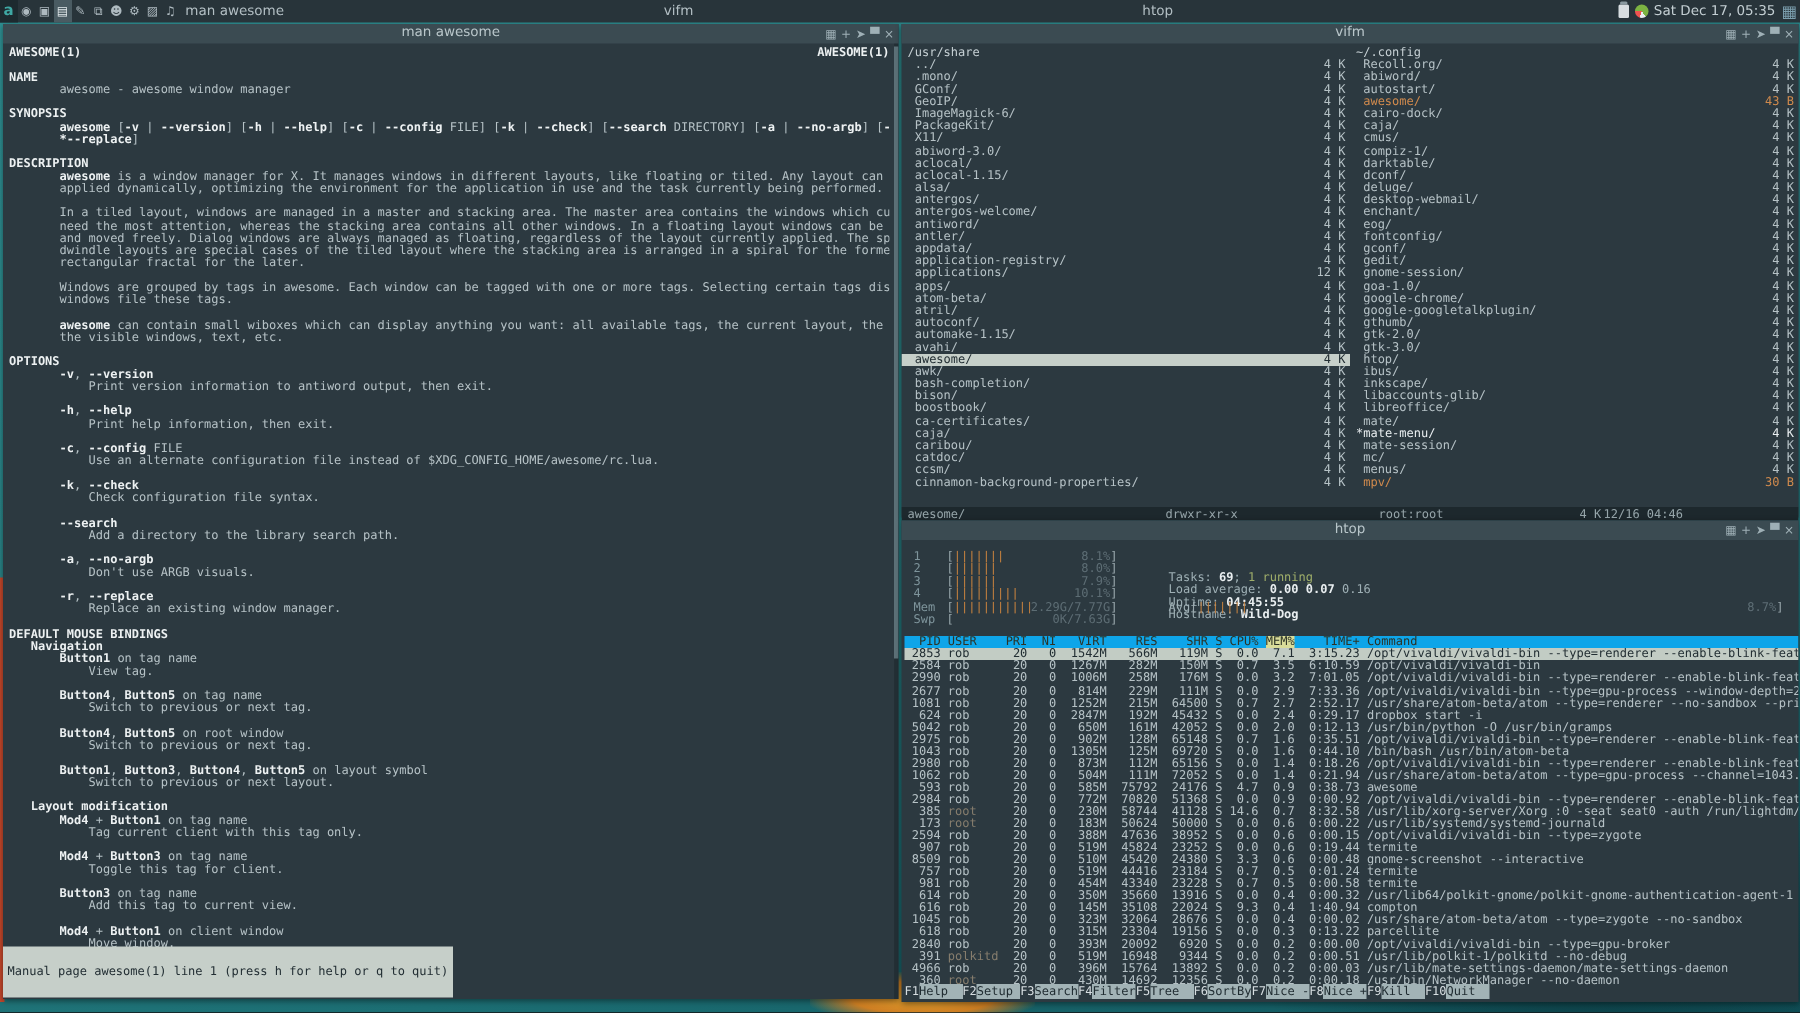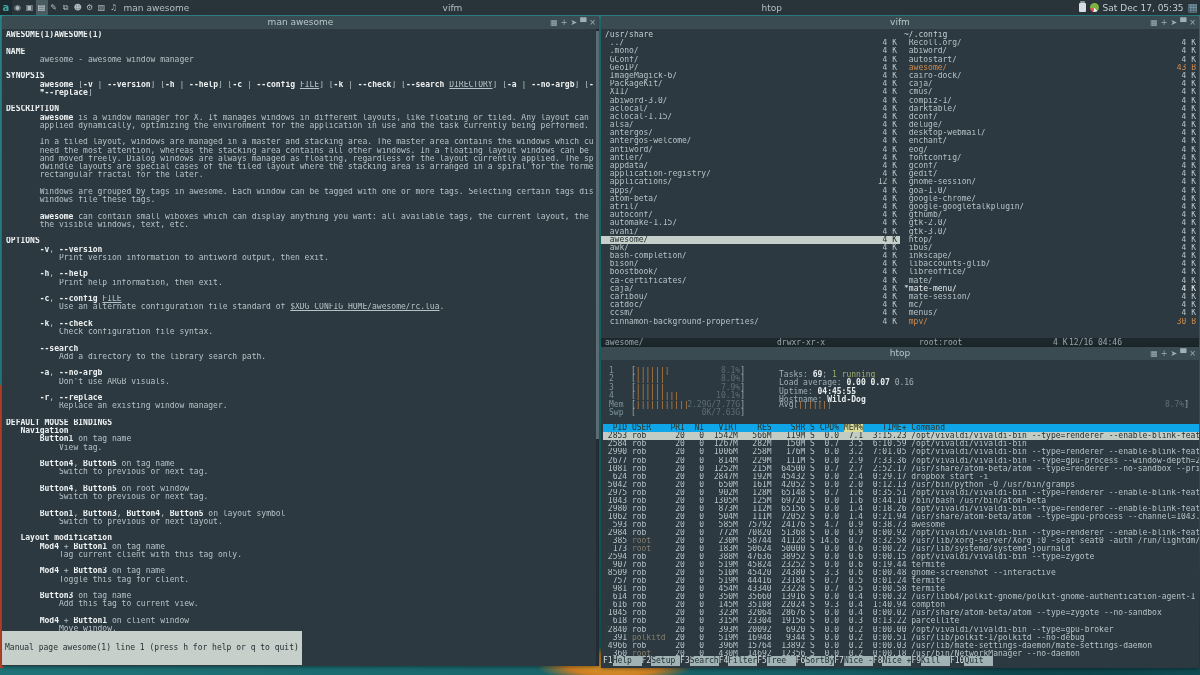--- a/index.html
+++ b/index.html
@@ -42,22 +42,22 @@
   .win.man{left:2px;top:16px;width:597px;height:650px}
   .win.vifm{left:601px;top:16px;width:598px;height:329px}
   .win.htop{left:601px;top:347px;width:598px;height:321px}
 
   .mono{font-family:"DejaVu Sans Mono",monospace;font-size:8px;color:#b6c2c6}
 
   
   .man-body{position:relative;height:637px;overflow:hidden;padding:2px 6px 0 4px}
   .mline{white-space:pre;height:8.25px;line-height:8.25px;font-size:8px;overflow:hidden}
   .mline .b{color:#edf1f2;font-weight:bold}
-  .mline .u{text-decoration:underline}
-  .mhead{display:flex;justify-content:flex-start}
+  .mline .u{}
+  .mhead{display:flex;justify-content:space-between}
   .man-status{position:absolute;left:0;bottom:1px;background:#c6cfc9;color:#222e33;
     font-size:8px;line-height:10px;padding:12px 3px;white-space:pre}
   .man-scroll{position:absolute;right:0;top:0;width:3px;height:100%;background:#232f35}
   .man-thumb{position:absolute;top:2px;width:3px;height:64%;background:#5c7077}
 
   
   .vifm-body{position:relative;height:328px;overflow:hidden;padding-top:2px}
   .panes{display:flex}
   .pane{width:50%;overflow:hidden}
   .vpath{height:8.2px;line-height:8.2px;white-space:pre;color:#c6d0d4;padding-left:4px}
@@ -74,21 +74,21 @@
   .vpos{position:absolute;right:4px;bottom:0;height:10px;line-height:10px;font-size:8px;color:#b6c2c6}
 
   
   .htop-body{position:relative;height:308px;overflow:hidden}
   .hmeters{position:relative;margin:7px 8px 0 8px;height:51px}
   .meter{display:flex;width:136px;height:8.4px;line-height:8.4px;white-space:pre}
   .meter .ml{width:22px;color:#7e949b}
   .meter .br{color:#9aa8ad}
   .meter .tk{flex:1;overflow:hidden;color:#c8823f}
   .meter .pc{color:#5d6d74}
-  .hinfo{position:absolute;left:170px;top:4px}
+  .hinfo{position:absolute;left:170px;top:14px}
   .hline{height:8.4px;line-height:8.4px;white-space:pre}
   .hline .lbl{color:#9fb0b5}
   .hline .val{color:#e9eef0;font-weight:bold}
   .hline .grn{color:#9fae6a}
   .avgmeter{position:absolute;left:170px;top:33.6px;right:2px;display:flex;height:8.4px;line-height:8.4px;white-space:pre}
   .avgmeter .ml{color:#9fb0b5}
   .avgmeter .br{color:#9aa8ad}
   .avgmeter .tk{flex:1;overflow:hidden;color:#c8823f}
   .avgmeter .pc{color:#5d6d74}
   .htable{margin-top:6px;padding-left:2px}
@@ -180,21 +180,21 @@
           <div class="mline"><span>       the visible windows, text, etc.</span></div>
           <div class="mline"></div>
           <div class="mline"><span class="b">OPTIONS</span></div>
           <div class="mline"><span>       </span><span class="b">-v</span><span>, </span><span class="b">--version</span></div>
           <div class="mline"><span>           Print version information to antiword output, then exit.</span></div>
           <div class="mline"></div>
           <div class="mline"><span>       </span><span class="b">-h</span><span>, </span><span class="b">--help</span></div>
           <div class="mline"><span>           Print help information, then exit.</span></div>
           <div class="mline"></div>
           <div class="mline"><span>       </span><span class="b">-c</span><span>, </span><span class="b">--config</span><span> </span><span class="u">FILE</span></div>
-          <div class="mline"><span>           Use an alternate configuration file standard of </span><span class="u">$XDG_CONFIG_HOME/awesome/rc.lua</span><span>.</span></div>
+          <div class="mline"><span>           Use an alternate configuration file instead of </span><span class="u">$XDG_CONFIG_HOME/awesome/rc.lua</span><span>.</span></div>
           <div class="mline"></div>
           <div class="mline"><span>       </span><span class="b">-k</span><span>, </span><span class="b">--check</span></div>
           <div class="mline"><span>           Check configuration file syntax.</span></div>
           <div class="mline"></div>
           <div class="mline"><span>       </span><span class="b">--search</span></div>
           <div class="mline"><span>           Add a directory to the library search path.</span></div>
           <div class="mline"></div>
           <div class="mline"><span>       </span><span class="b">-a</span><span>, </span><span class="b">--no-argb</span></div>
           <div class="mline"><span>           Don't use ARGB visuals.</span></div>
           <div class="mline"></div>

